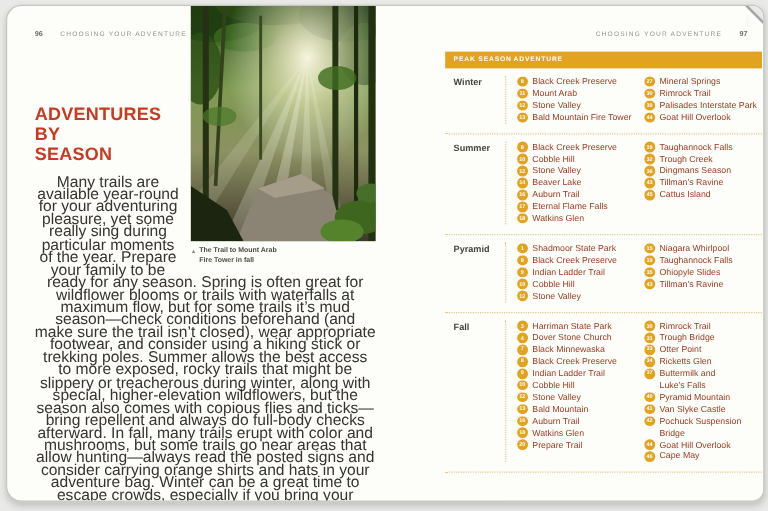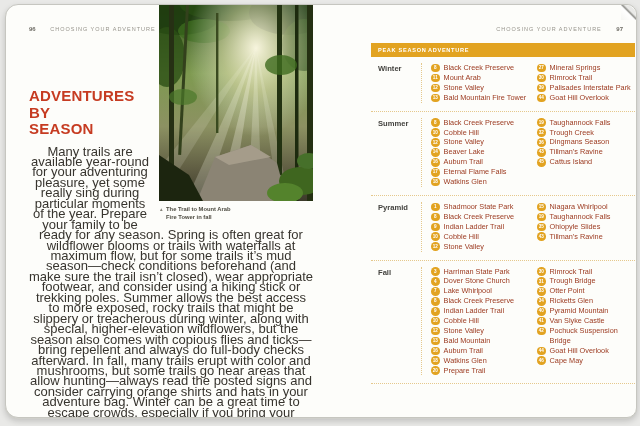--- a/index.html
+++ b/index.html
@@ -313,21 +313,21 @@
     <span class="adv-name">Harriman State Park</span>
   </div>
 
   <div class="adv-item">
     <span class="badge">4</span>
     <span class="adv-name">Dover Stone Church</span>
   </div>
 
   <div class="adv-item">
     <span class="badge">7</span>
-    <span class="adv-name">Lake Whirlpool</span>
+    <span class="adv-name">Black Minnewaska</span>
   </div>
 
   <div class="adv-item">
     <span class="badge">8</span>
     <span class="adv-name">Black Creek Preserve</span>
   </div>
 
   <div class="adv-item">
     <span class="badge">9</span>
     <span class="adv-name">Indian Ladder Trail</span>
@@ -377,20 +377,25 @@
   <div class="adv-item">
     <span class="badge">33</span>
     <span class="adv-name">Otter Point</span>
   </div>
 
   <div class="adv-item">
     <span class="badge">34</span>
     <span class="adv-name">Ricketts Glen</span>
   </div>
 
+  <div class="adv-item">
+    <span class="badge">37</span>
+    <span class="adv-name">Buttermilk and
+Luke’s Falls</span>
+  </div>
 
   <div class="adv-item">
     <span class="badge">40</span>
     <span class="adv-name">Pyramid Mountain</span>
   </div>
 
   <div class="adv-item">
     <span class="badge">41</span>
     <span class="adv-name">Van Slyke Castle</span>
   </div>

